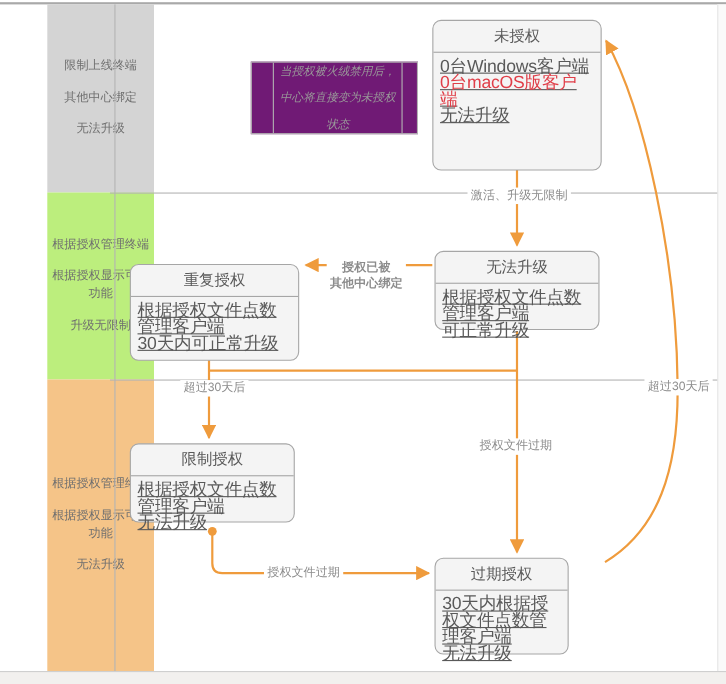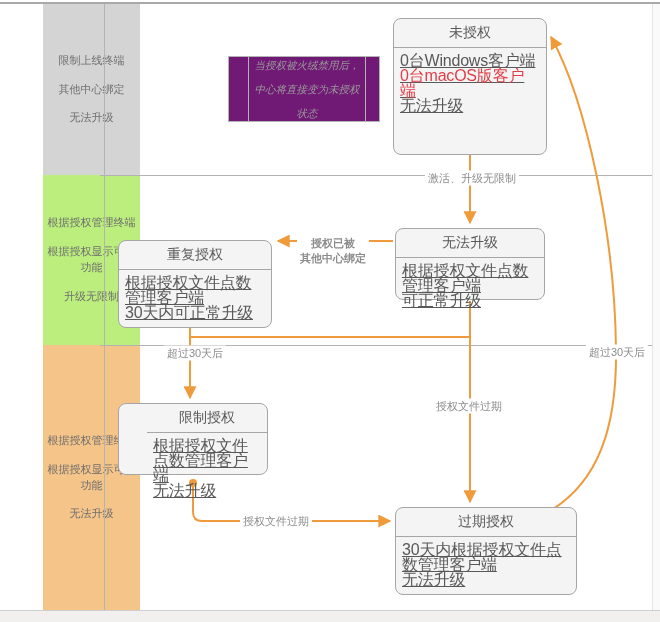--- a/index.html
+++ b/index.html
@@ -112,29 +112,29 @@
   </div>
 
   <div class="node" style="left:118px;top:240px;width:154px;height:88px;">
     <div class="title">重复授权</div>
     <div class="body">
       <div>根据授权文件点数管理客户端</div>
       <div>30天内可正常升级</div>
     </div>
   </div>
 
-  <div class="node" style="left:118px;top:403px;width:150px;height:72px;padding-left:28px;">
+  <div class="node" style="left:118px;top:403px;width:150px;height:72px;">
     <div class="title">限制授权</div>
     <div class="body">
       <div>根据授权文件点数管理客户端</div>
       <div>无法升级</div>
     </div>
   </div>
 
-  <div class="node" style="left:395px;top:507px;width:182px;height:88px;">
+  <div class="node" style="left:395px;top:507px;width:122px;height:88px;">
     <div class="title">过期授权</div>
     <div class="body">
       <div>30天内根据授权文件点数管理客户端</div>
       <div>无法升级</div>
     </div>
   </div>
 
   <div class="edge-label" style="left:472px;top:178px;">激活、升级无限制</div>
   <div class="edge-label" style="left:333px;top:251px;font-weight:bold;">
     <div>授权已被</div>

